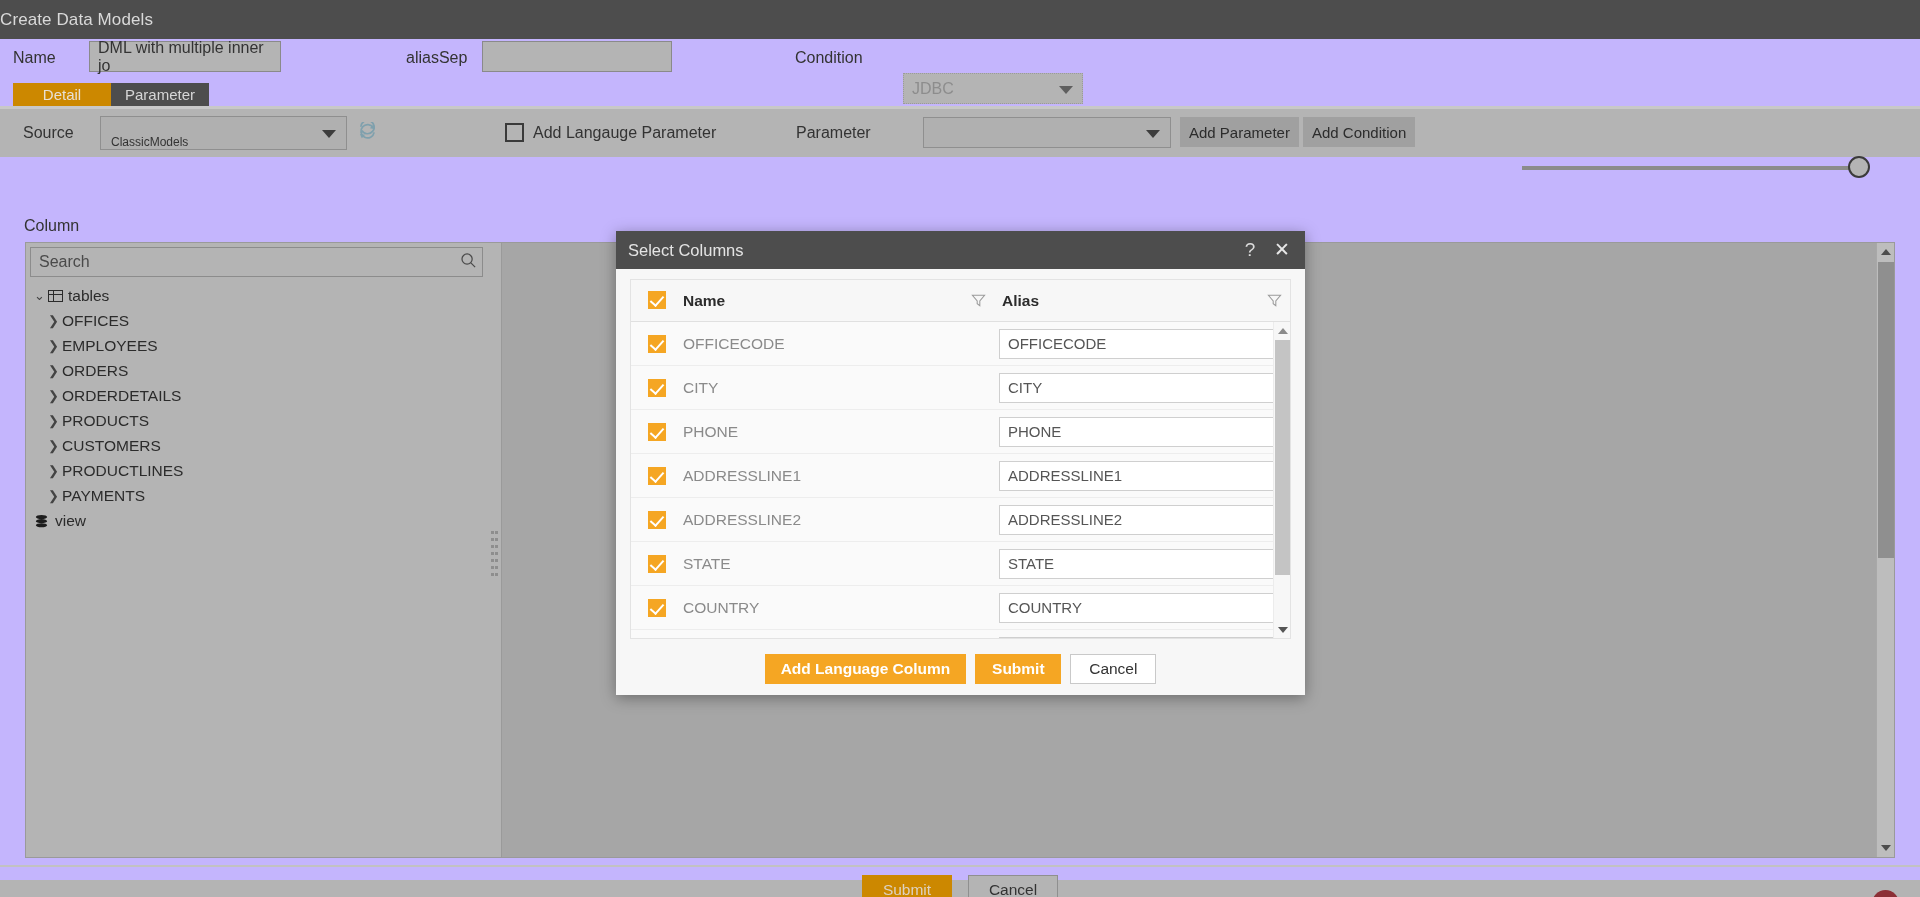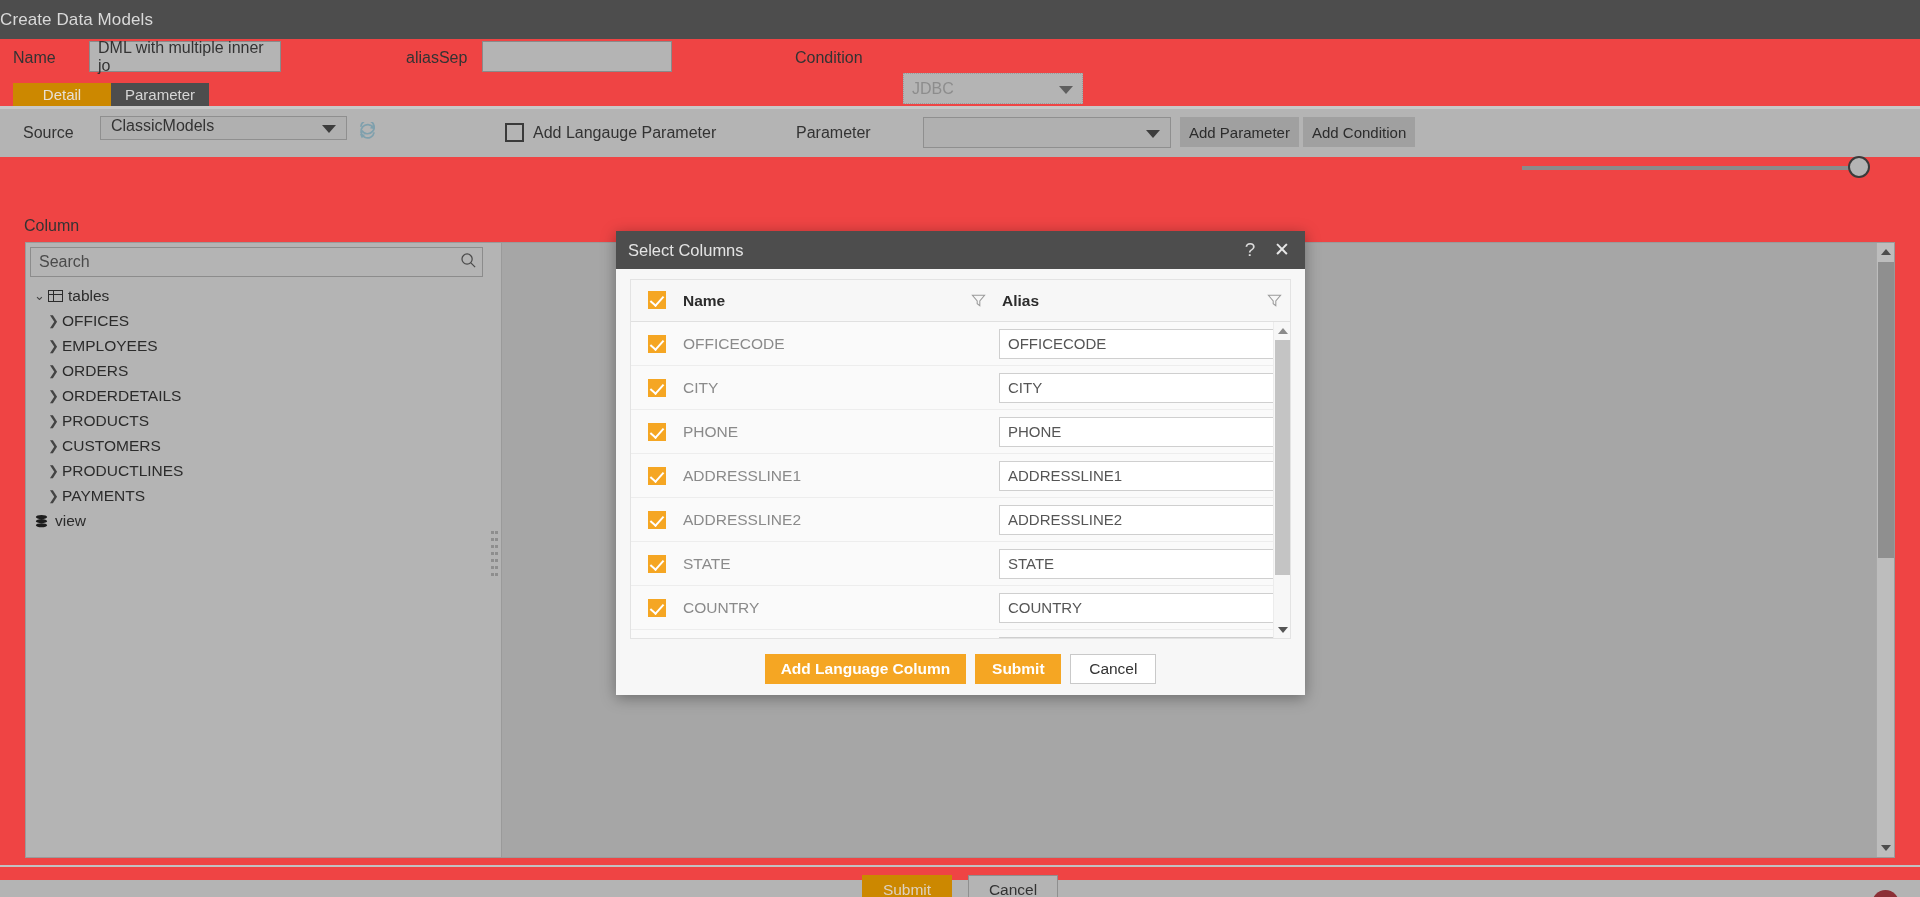--- a/index.html
+++ b/index.html
@@ -26,21 +26,21 @@
     color: #d9d9d9;
     font-size: 17px;
     letter-spacing: 0.1px;
   }
 
   
   #page-body {
     position: absolute;
     left: 0; top: 39px;
     width: 1920px; height: 841px;
-    background: #ef4444;
+    background: #c4b5fd;
     padding-left: 24px;
   }
 
   
   #form-row {
     position: absolute;
     left: 0; top: 0;
     width: 1920px; height: 40px;
   }
   .lbl {
@@ -112,27 +112,27 @@
   
   #toolbar {
     position: absolute;
     left: 0; top: 70px;
     width: 1920px; height: 48px;
     background: #b4b4b4;
   }
   #source-label { left: 23px; top: 15px; }
   #source-select {
     position: absolute;
-    left: 100px; top: 7px; width: 247px; height: 24px;
+    left: 100px; top: 7px; width: 247px; height: 34px;
     background: #b0b0b0;
     border: 1px solid #8f8f8f;
-    font-size: 16px;
+    font-size: 12px;
     color: #333;
     padding: 0 10px;
-    display: flex; align-items: flex-start;
+    display: flex; align-items: flex-end;
   }
   #source-select .caret {
     position: absolute; right: 10px; top: 50%;
     margin-top: -3px;
     width: 0; height: 0;
     border-left: 7px solid transparent;
     border-right: 7px solid transparent;
     border-top: 8px solid #3d3d3d;
   }
   #refresh-icon {

